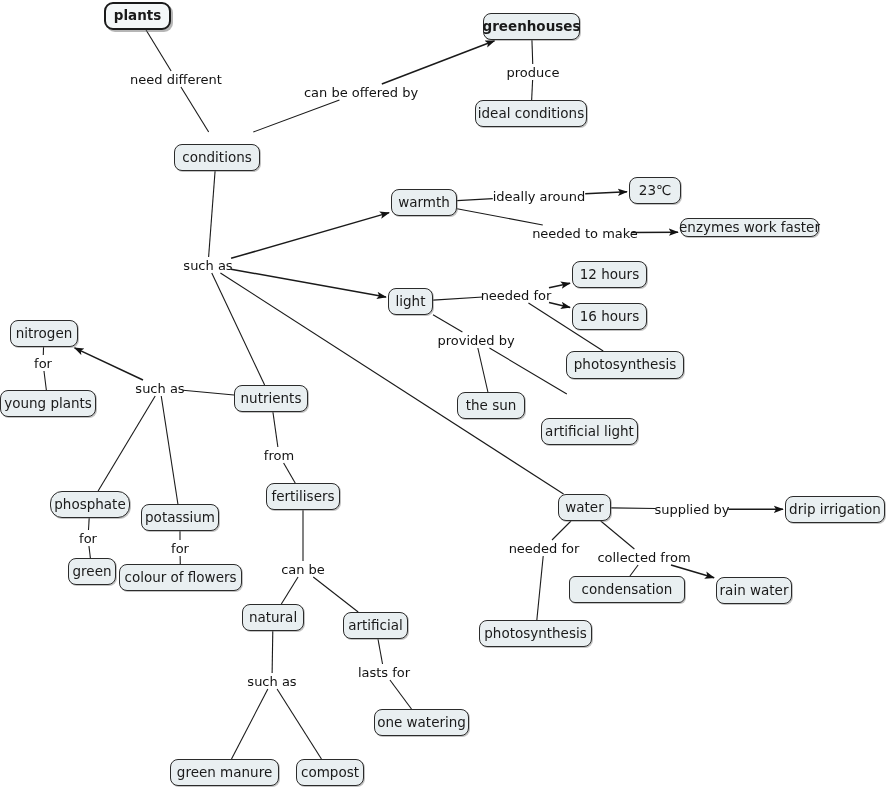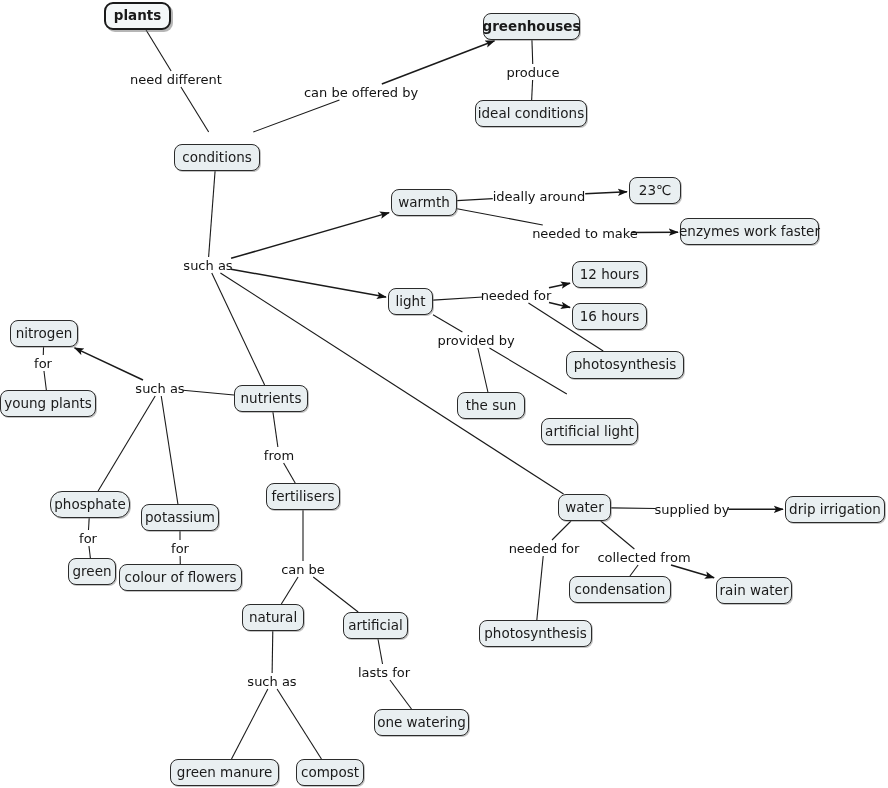--- a/index.html
+++ b/index.html
@@ -121,21 +121,21 @@
         <line x1="670.9850746268656" y1="565" x2="714.0824893908974" y2="577.7766672088059" stroke="#1a1a1a" stroke-width="1.5" marker-end="url(#arrow)"></line>
       </g>
   </svg>
   <div id="nodes-group">
       <div class="node root" style="left: 104px; top: 2px; width: 67px; height: 28px;">plants</div>
       <div class="node" style="left: 483px; top: 13px; width: 97px; height: 27px; font-weight: bold;">greenhouses</div>
       <div class="node" style="left: 475px; top: 100px; width: 112px; height: 27px;">ideal conditions</div>
       <div class="node" style="left: 174px; top: 132px; width: 86px; height: 27px; margin-top: 12px;">conditions</div>
       <div class="node" style="left: 391px; top: 189px; width: 66px; height: 27px;">warmth</div>
       <div class="node" style="left: 629px; top: 177px; width: 52px; height: 27px;">23℃</div>
-      <div class="node" style="left: 680px; top: 218px; width: 139px; height: 27px;">enzymes work faster</div>
+      <div class="node" style="left: 680px; top: 218px; width: 139px; height: 19px;">enzymes work faster</div>
       <div class="node" style="left: 388px; top: 288px; width: 45px; height: 27px;">light</div>
       <div class="node" style="left: 572px; top: 261px; width: 75px; height: 27px;">12 hours</div>
       <div class="node" style="left: 572px; top: 303px; width: 75px; height: 27px;">16 hours</div>
       <div class="node" style="left: 566px; top: 351px; width: 118px; height: 28px;">photosynthesis</div>
       <div class="node" style="left: 457px; top: 392px; width: 68px; height: 27px;">the sun</div>
       <div class="node" style="left: 541px; top: 394px; width: 97px; height: 27px; margin-top: 24px;">artificial light</div>
       <div class="node" style="left: 10px; top: 320px; width: 68px; height: 27px;">nitrogen</div>
       <div class="node" style="left: 0px; top: 390px; width: 96px; height: 27px;">young plants</div>
       <div class="node" style="left: 234px; top: 385px; width: 74px; height: 27px;">nutrients</div>
       <div class="node" style="left: 50px; top: 491px; width: 80px; height: 27px; border-radius: 12px;">phosphate</div>
@@ -143,21 +143,21 @@
       <div class="node" style="left: 68px; top: 558px; width: 48px; height: 27px;">green</div>
       <div class="node" style="left: 119px; top: 564px; width: 123px; height: 27px;">colour of flowers</div>
       <div class="node" style="left: 266px; top: 483px; width: 74px; height: 27px;">fertilisers</div>
       <div class="node" style="left: 242px; top: 604px; width: 62px; height: 27px;">natural</div>
       <div class="node" style="left: 343px; top: 612px; width: 65px; height: 27px;">artificial</div>
       <div class="node" style="left: 374px; top: 709px; width: 95px; height: 27px;">one watering</div>
       <div class="node" style="left: 170px; top: 759px; width: 109px; height: 27px;">green manure</div>
       <div class="node" style="left: 296px; top: 759px; width: 68px; height: 27px;">compost</div>
       <div class="node" style="left: 558px; top: 494px; width: 53px; height: 27px;">water</div>
       <div class="node" style="left: 785px; top: 496px; width: 100px; height: 27px;">drip irrigation</div>
-      <div class="node" style="left: 569px; top: 576px; width: 102px; height: 27px;">condensation</div>
+      <div class="node" style="left: 569px; top: 576px; width: 116px; height: 27px; border-radius: 6px;">condensation</div>
       <div class="node" style="left: 716px; top: 577px; width: 76px; height: 27px;">rain water</div>
       <div class="node" style="left: 479px; top: 620px; width: 113px; height: 27px;">photosynthesis</div>
     </div>
   <div id="labels-group">
       <div class="link-label" style="left: 176px; top: 79px;">need different</div>
       <div class="link-label" style="left: 361px; top: 92px;">can be offered by</div>
       <div class="link-label" style="left: 533px; top: 72px;">produce</div>
       <div class="link-label" style="left: 208px; top: 265px;">such as</div>
       <div class="link-label" style="left: 539px; top: 196px;">ideally around</div>
       <div class="link-label" style="left: 585px; top: 233px;">needed to make</div>

